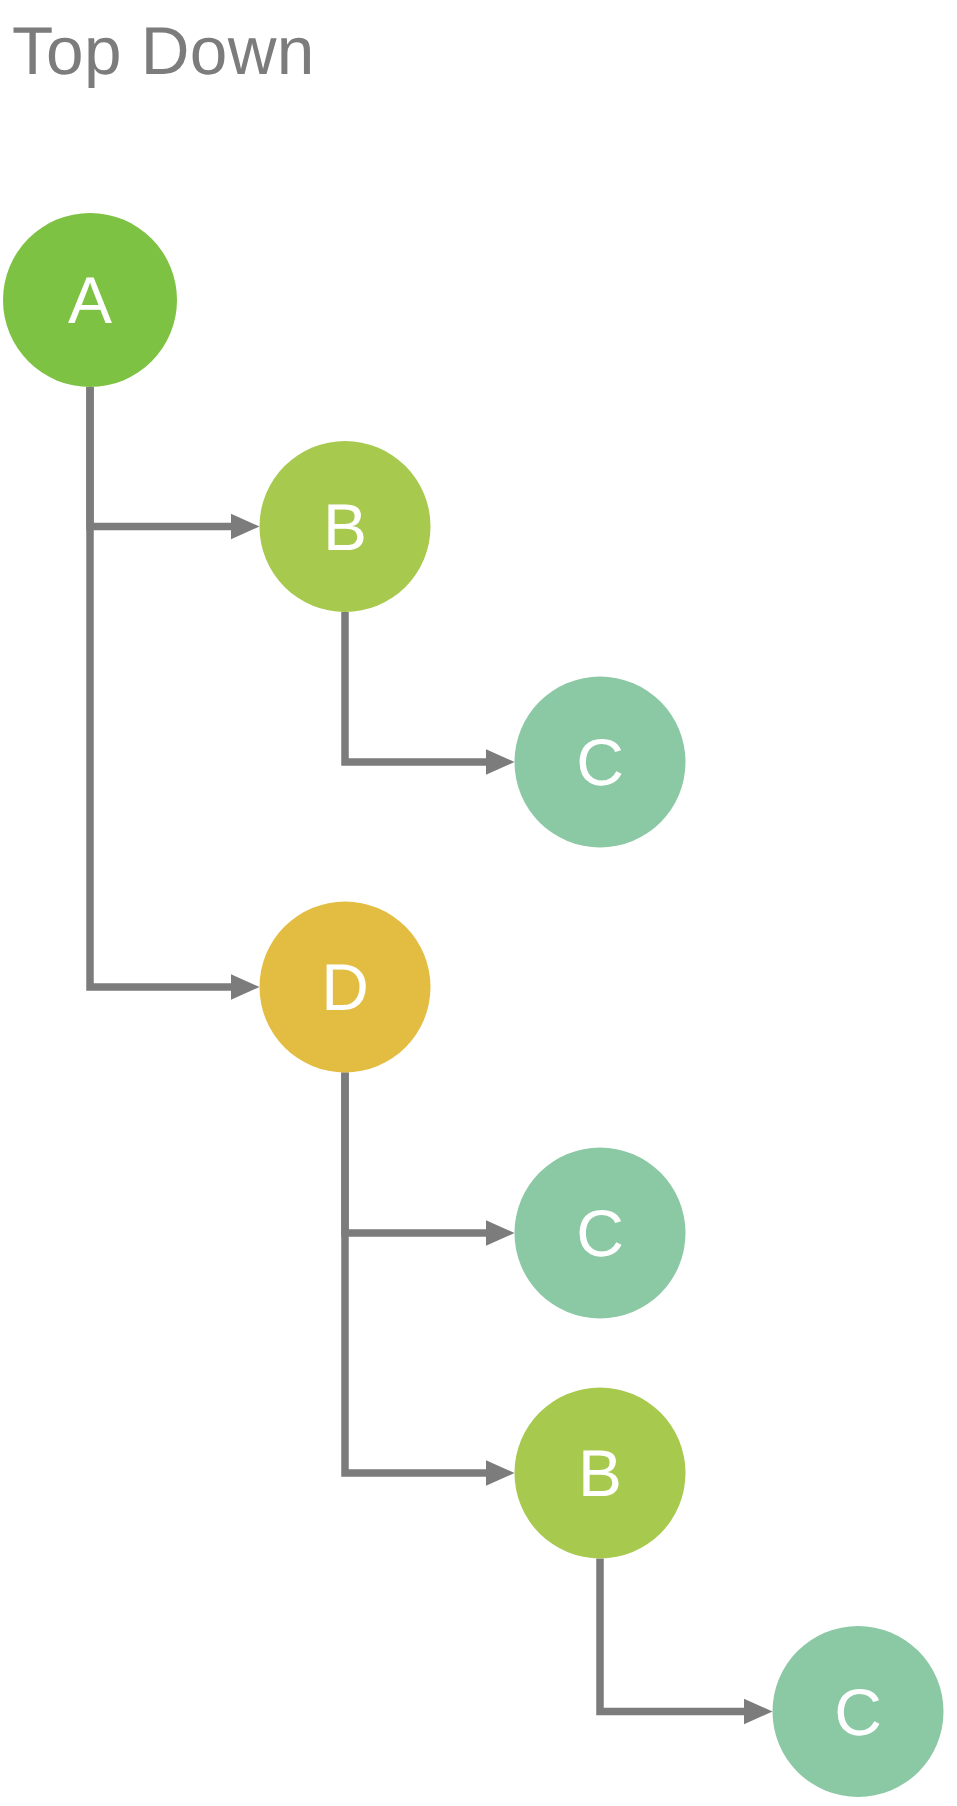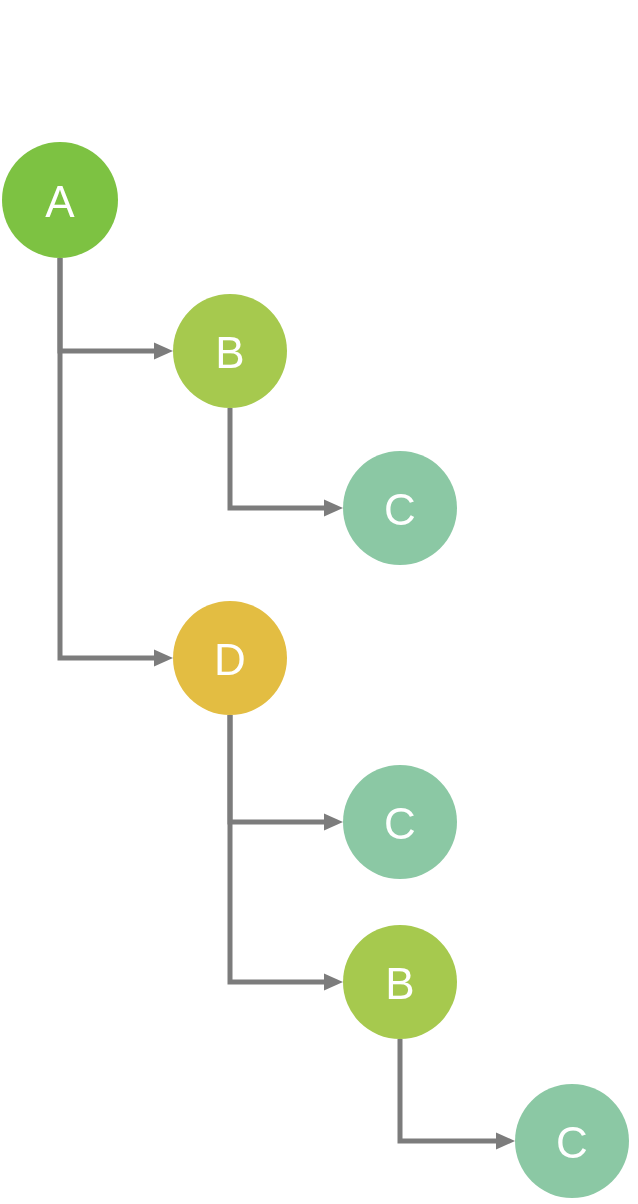--- a/index.html
+++ b/index.html
@@ -59,20 +59,21 @@
   .edge-arrow {
     fill: #7c7c7c;
     stroke: none;
   }
 </style>
 </head>
 <body>
 
 <div id="canvas-root">
 
+  <div class="diagram-title">Top Down</div>
 
   <svg class="graph" viewBox="0 0 638 1204" xmlns="http://www.w3.org/2000/svg">
     <g id="edge-layer">
         <g>
           <path class="edge-line" d="M 60 258 L 60 351 L 154 351"></path>
           <polygon class="edge-arrow" points="173,351 154,342.5 154,359.5"></polygon>
         </g>
         <g>
           <path class="edge-line" d="M 60 258 L 60 658 L 154 658"></path>
           <polygon class="edge-arrow" points="173,658 154,649.5 154,666.5"></polygon>

